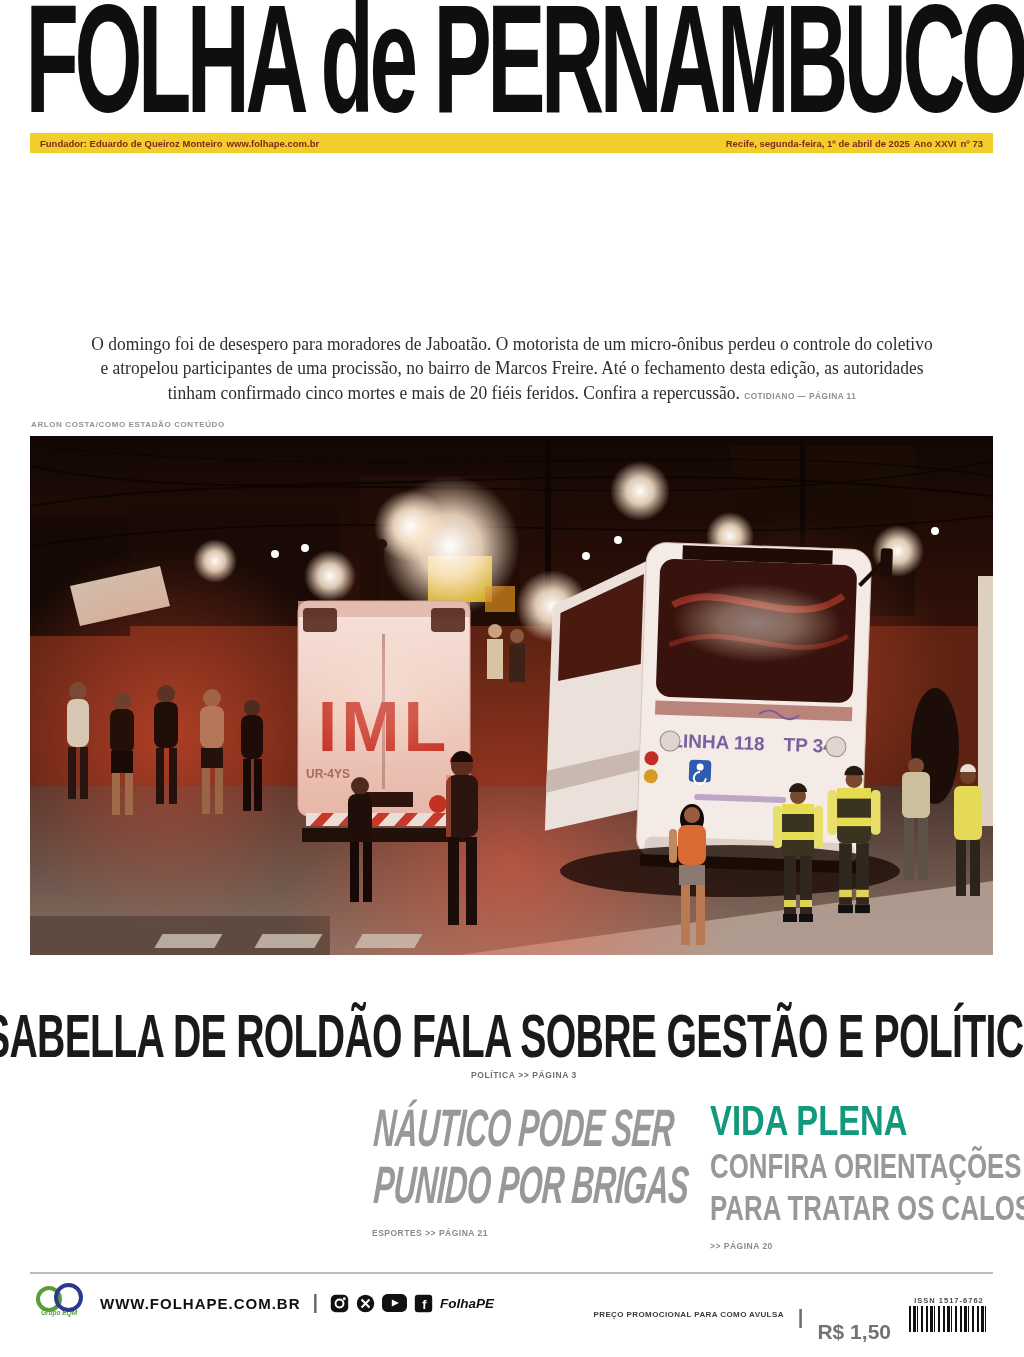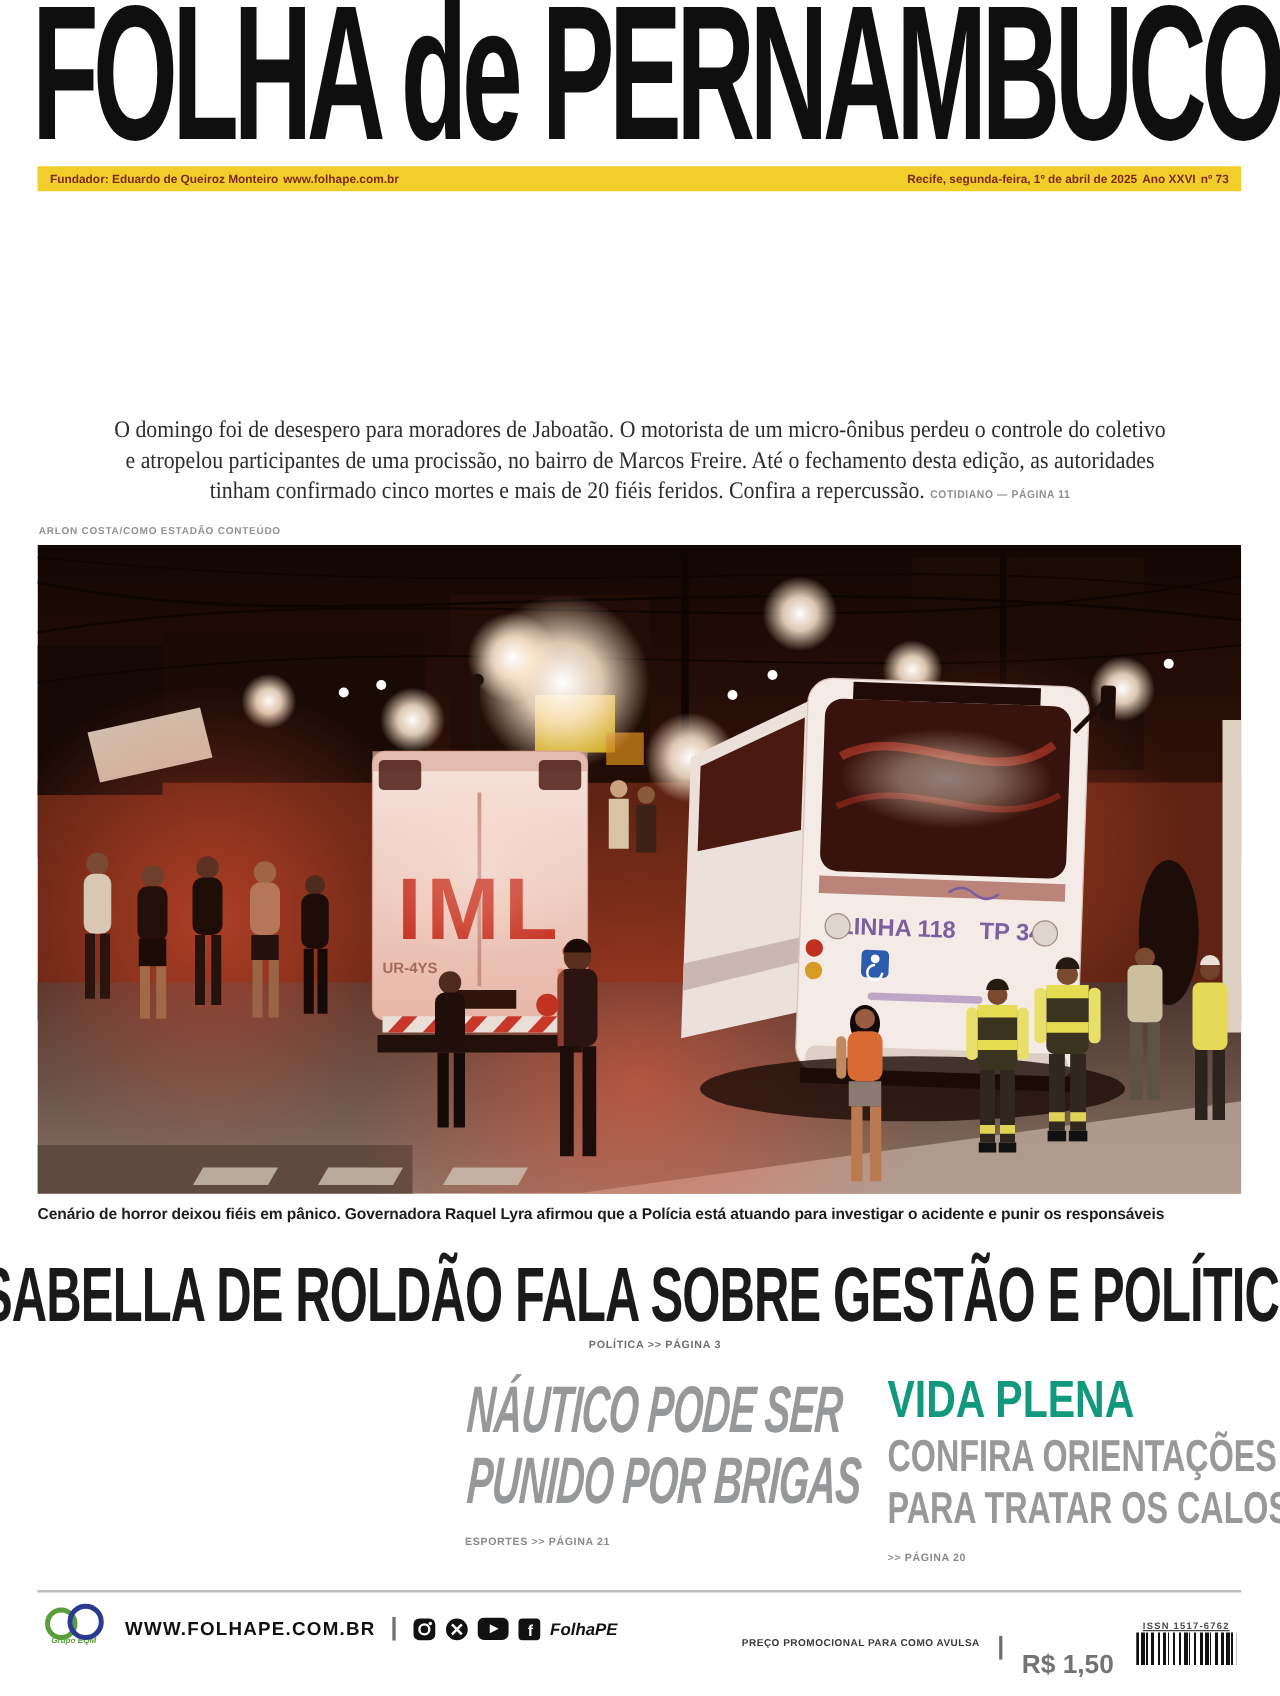--- a/index.html
+++ b/index.html
@@ -67,21 +67,21 @@
   .logo .lt{font-size:6.5px;font-weight:bold;color:#5a9e3c;font-style:italic;margin-top:1px;}
   .f-site{font-weight:900;font-size:15px;letter-spacing:1px;color:#101010;padding-top:9px;}
   .f-sep{color:#6e6e6e;font-size:20px;font-weight:bold;padding-top:6px;}
   .socials{display:flex;align-items:center;gap:7px;padding-top:8px;}
   .socials svg{display:block;}
   .handle{font-weight:900;font-size:13.5px;color:#101010;font-style:italic;}
   .f-right{display:flex;align-items:center;gap:14px;padding-top:6px;}
   .price-label{font-size:8px;font-weight:bold;color:#3a3a3a;letter-spacing:.4px;}
   .price{font-size:21px;font-weight:900;color:#737373;white-space:nowrap;margin-top:36px;}
   .barcode-block{display:flex;flex-direction:column;align-items:center;width:88px;}
-  .issn{font-size:7.5px;color:#4a4a4a;letter-spacing:1px;font-weight:bold;text-decoration:underline;}
+  .issn{font-size:7.5px;color:#4a4a4a;letter-spacing:1px;font-weight:bold;}
   .bars{width:80px;height:26px;margin-top:1px;
         background:repeating-linear-gradient(90deg,#111 0 2px,#fff 2px 4px,#111 4px 7px,#fff 7px 8px,#111 8px 9px,#fff 9px 12px,#111 12px 14px,#fff 14px 17px);}
 </style>
 </head>
 <body>
 
 <div class="page">
 
   <div class="abs masthead">
     <span>FOLHA de PERNAMBUCO</span>
@@ -348,21 +348,20 @@
         </g>
     </g>
 
     <g opacity=".8">
       <rect x="420" y="498" width="60" height="14" fill="#cfc2b4" transform="skewX(-30)"></rect>
       <rect x="520" y="498" width="60" height="14" fill="#cfc2b4" transform="skewX(-30)"></rect>
       <rect x="620" y="498" width="60" height="14" fill="#cfc2b4" transform="skewX(-30)"></rect>
     </g>
   </svg>
 
-  <div class="abs caption">Cenário de horror deixou fiéis em pânico. Governadora Raquel Lyra afirmou que a Polícia está atuando para investigar o acidente e punir os responsáveis</div>
 
   <div class="abs sec-head">
     <span>ISABELLA DE ROLDÃO FALA SOBRE GESTÃO E POLÍTICA</span>
   </div>
   <div class="abs sec-kick">POLÍTICA &gt;&gt; PÁGINA 3</div>
 
 
   <div class="abs teaser-center">
     <div class="t-line italic">NÁUTICO PODE SER</div>
     <div class="t-line italic">PUNIDO POR BRIGAS</div>

